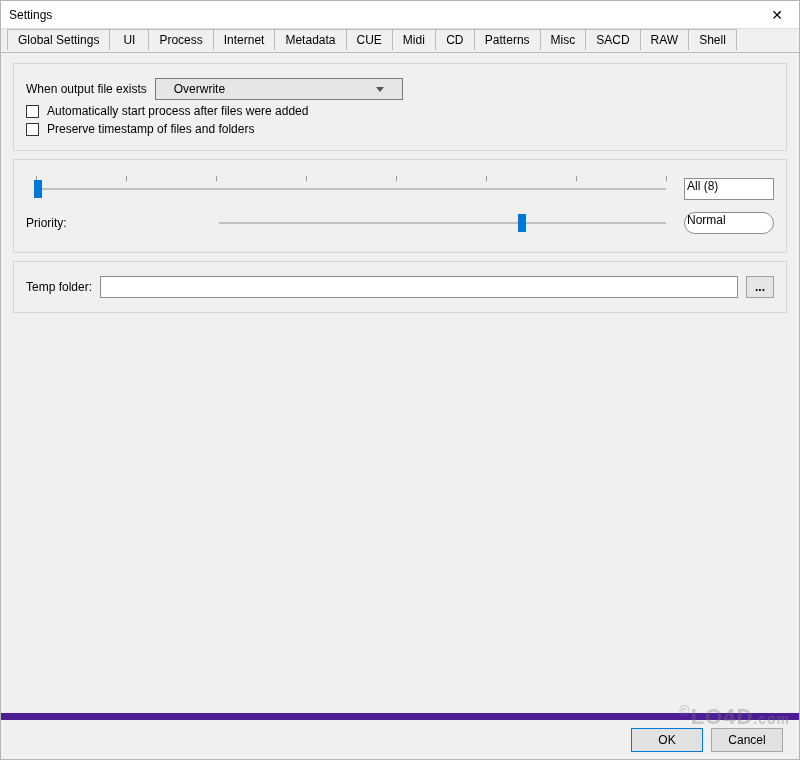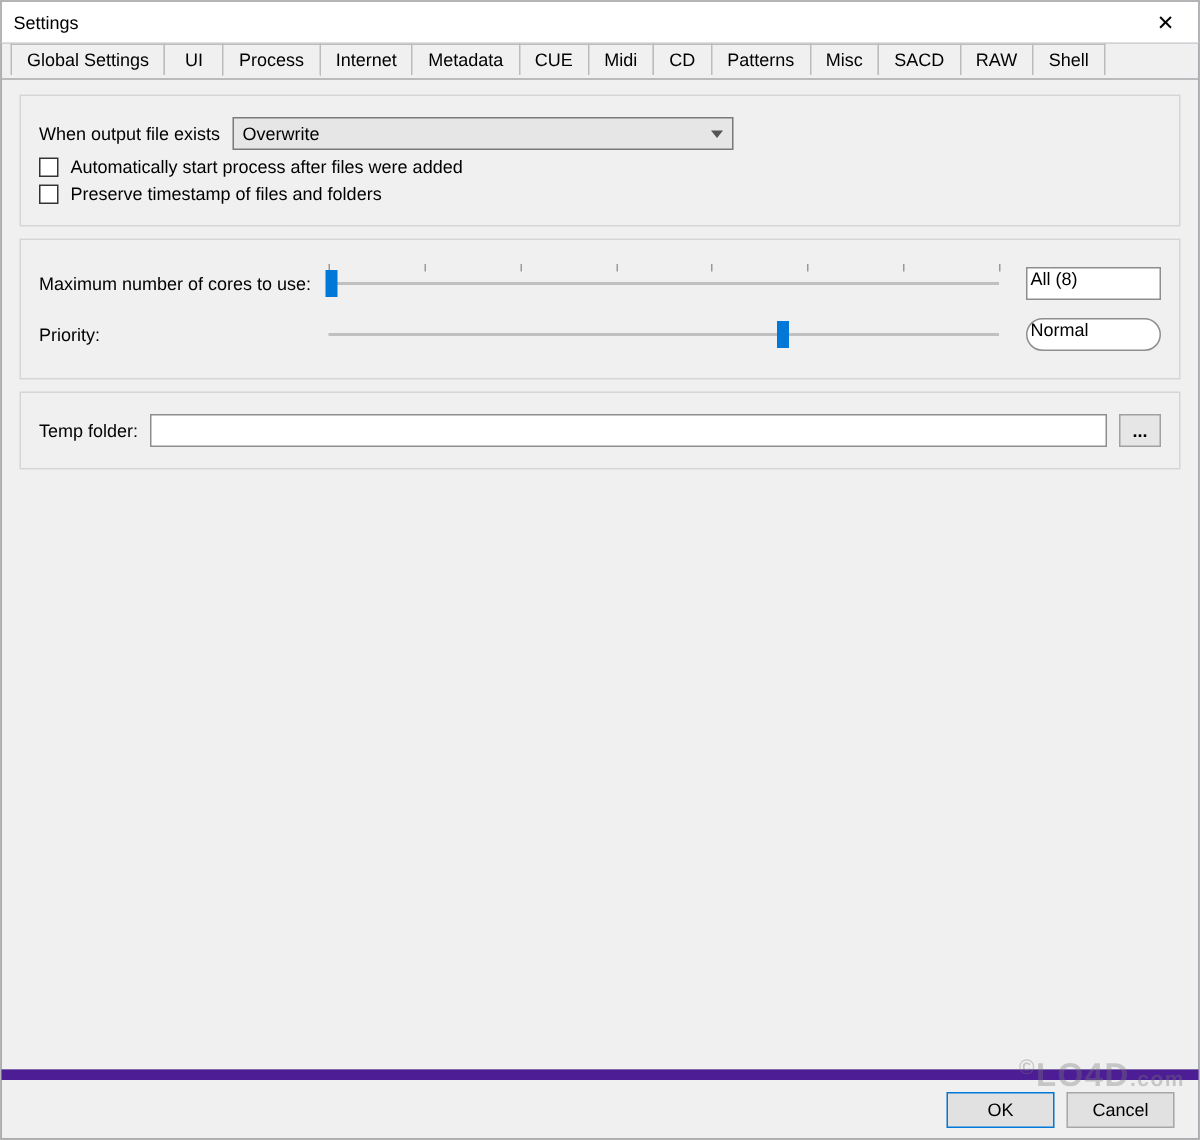--- a/index.html
+++ b/index.html
@@ -83,22 +83,22 @@
     margin: 4px 0;
   }
   .label { white-space: nowrap; }
   .combo {
     height: 22px;
     border: 1px solid #7a7a7a;
     background: #e6e6e6;
     display: flex;
     align-items: center;
     justify-content: space-between;
-    padding: 0 6px;
-    width: 334px;
+    padding: 0 18px;
+    width: 248px;
     cursor: default;
   }
   .combo .chev {
     width: 0; height: 0;
     border-left: 4px solid transparent;
     border-right: 4px solid transparent;
     border-top: 5px solid #555;
   }
   .checkbox {
     width: 13px; height: 13px;
@@ -239,21 +239,20 @@
         <span>Automatically start process after files were added</span>
       </div>
       <div class="row">
         <span class="checkbox"></span>
         <span>Preserve timestamp of files and folders</span>
       </div>
     </div>
 
     <div class="group">
       <div class="row">
-        <span class="label" style="width:175px">Maximum number of cores to use:</span>
         <div class="slider-wrap">
           <div class="slider-ticks" id="cores-ticks">
               <div class="slider-tick" style="left: 0%;"></div>
               <div class="slider-tick" style="left: 14.2857%;"></div>
               <div class="slider-tick" style="left: 28.5714%;"></div>
               <div class="slider-tick" style="left: 42.8571%;"></div>
               <div class="slider-tick" style="left: 57.1429%;"></div>
               <div class="slider-tick" style="left: 71.4286%;"></div>
               <div class="slider-tick" style="left: 85.7143%;"></div>
               <div class="slider-tick" style="left: 100%;"></div>

